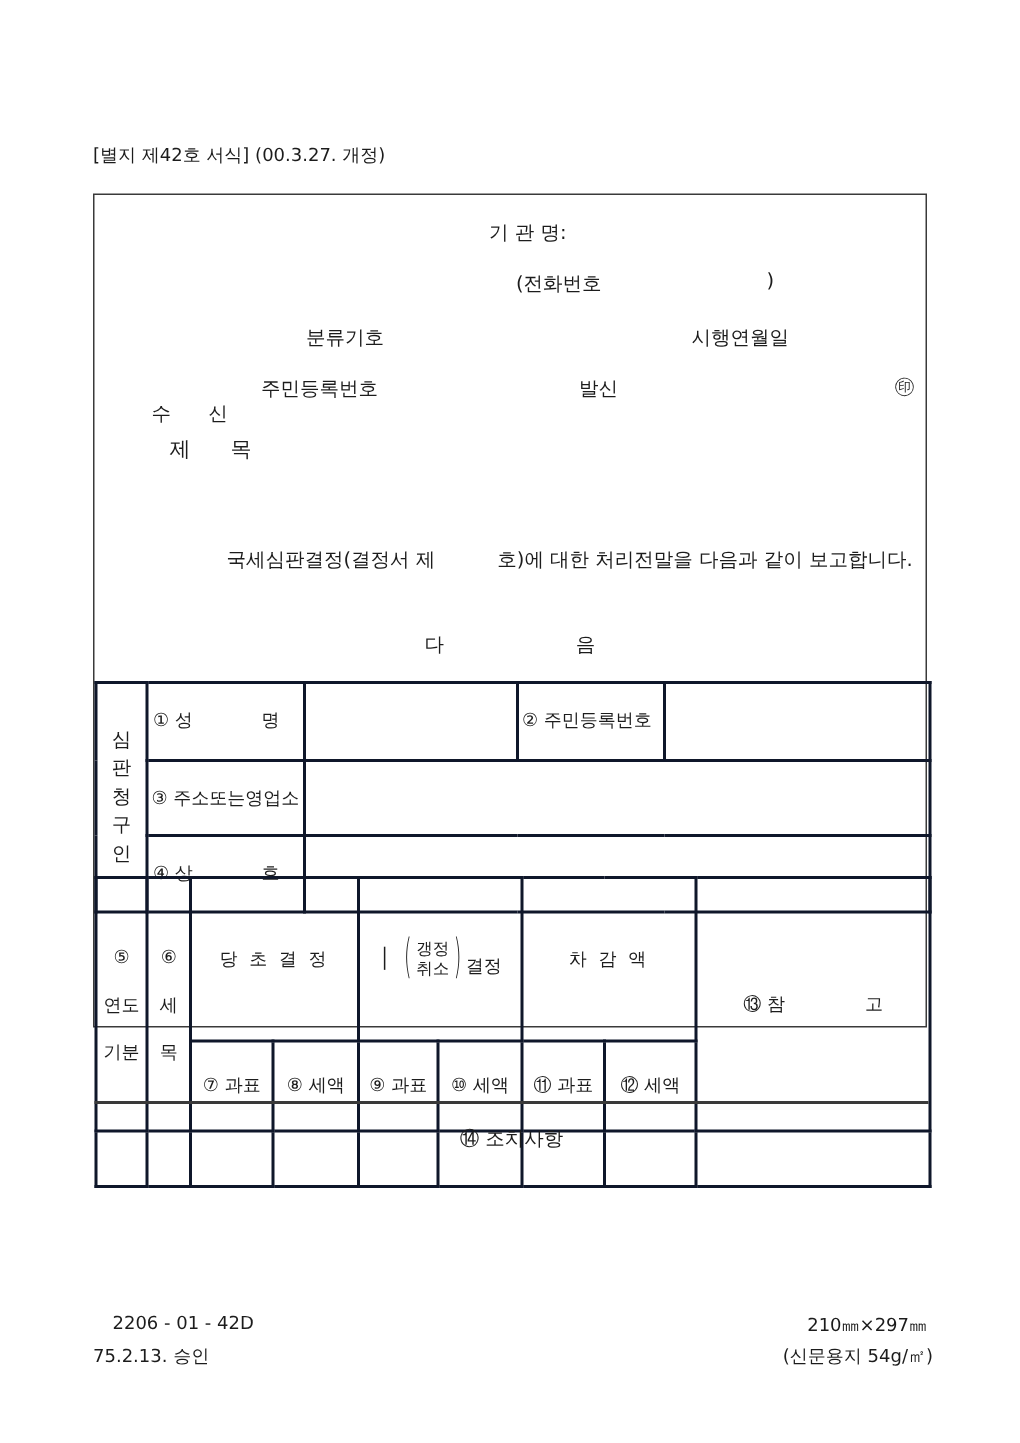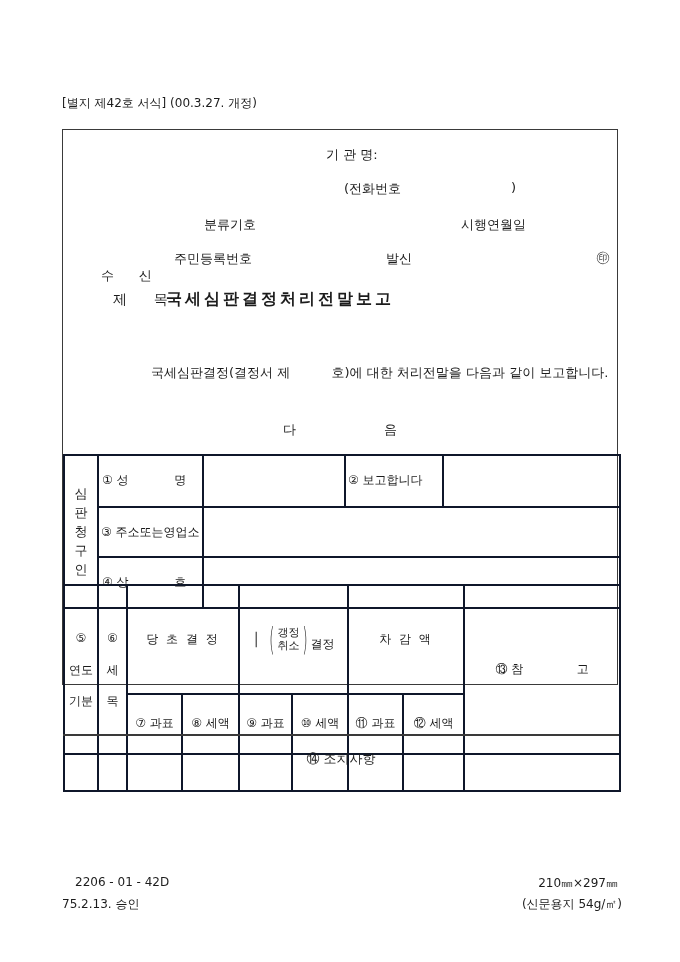--- a/index.html
+++ b/index.html
@@ -67,41 +67,40 @@
   <span class="abs phone-close">)</span>
   <span class="abs class-label">분류기호</span>
   <span class="abs date-label">시행연월일</span>
 
   <span class="abs recipient-label">수      신</span>
   <span class="abs recipient-value">주민등록번호</span>
   <span class="abs sender-label">발신</span>
   <span class="abs seal-mark">㊞</span>
 
   <span class="abs subject-label">제      목</span>
-  <span class="abs subject-title">국세심판결정처리전말보고</span>
 
   <span class="abs statement">국세심판결정(결정서 제          호)에 대한 처리전말을 다음과 같이 보고합니다.</span>
   <div class="abs following">다              음</div>
 
   <table class="upper-table">
     <colgroup>
       <col style="width:34px">
         <col style="width:105px">
         <col style="width:142px">
         <col style="width:98px">
         <col style="width:177px">
     </colgroup>
     <tbody>
         <tr style="height:44px">
       <td rowspan="3">
         <div class="vlabel">심판청구인</div>
       </td>
       <td>① 성            명</td>
       <td></td>
-      <td style="padding:0 2px">② 보고합니다</td>
+      <td style="padding:0 2px">② 주민등록번호</td>
       <td></td>
     </tr>
     <tr style="height:43px">
       <td style="padding:0 2px">③ 주소또는영업소</td>
       <td colspan="3"></td>
     </tr>
     <tr style="height:43px">
       <td>④ 상            호</td>
       <td colspan="3"></td>
     </tr>

